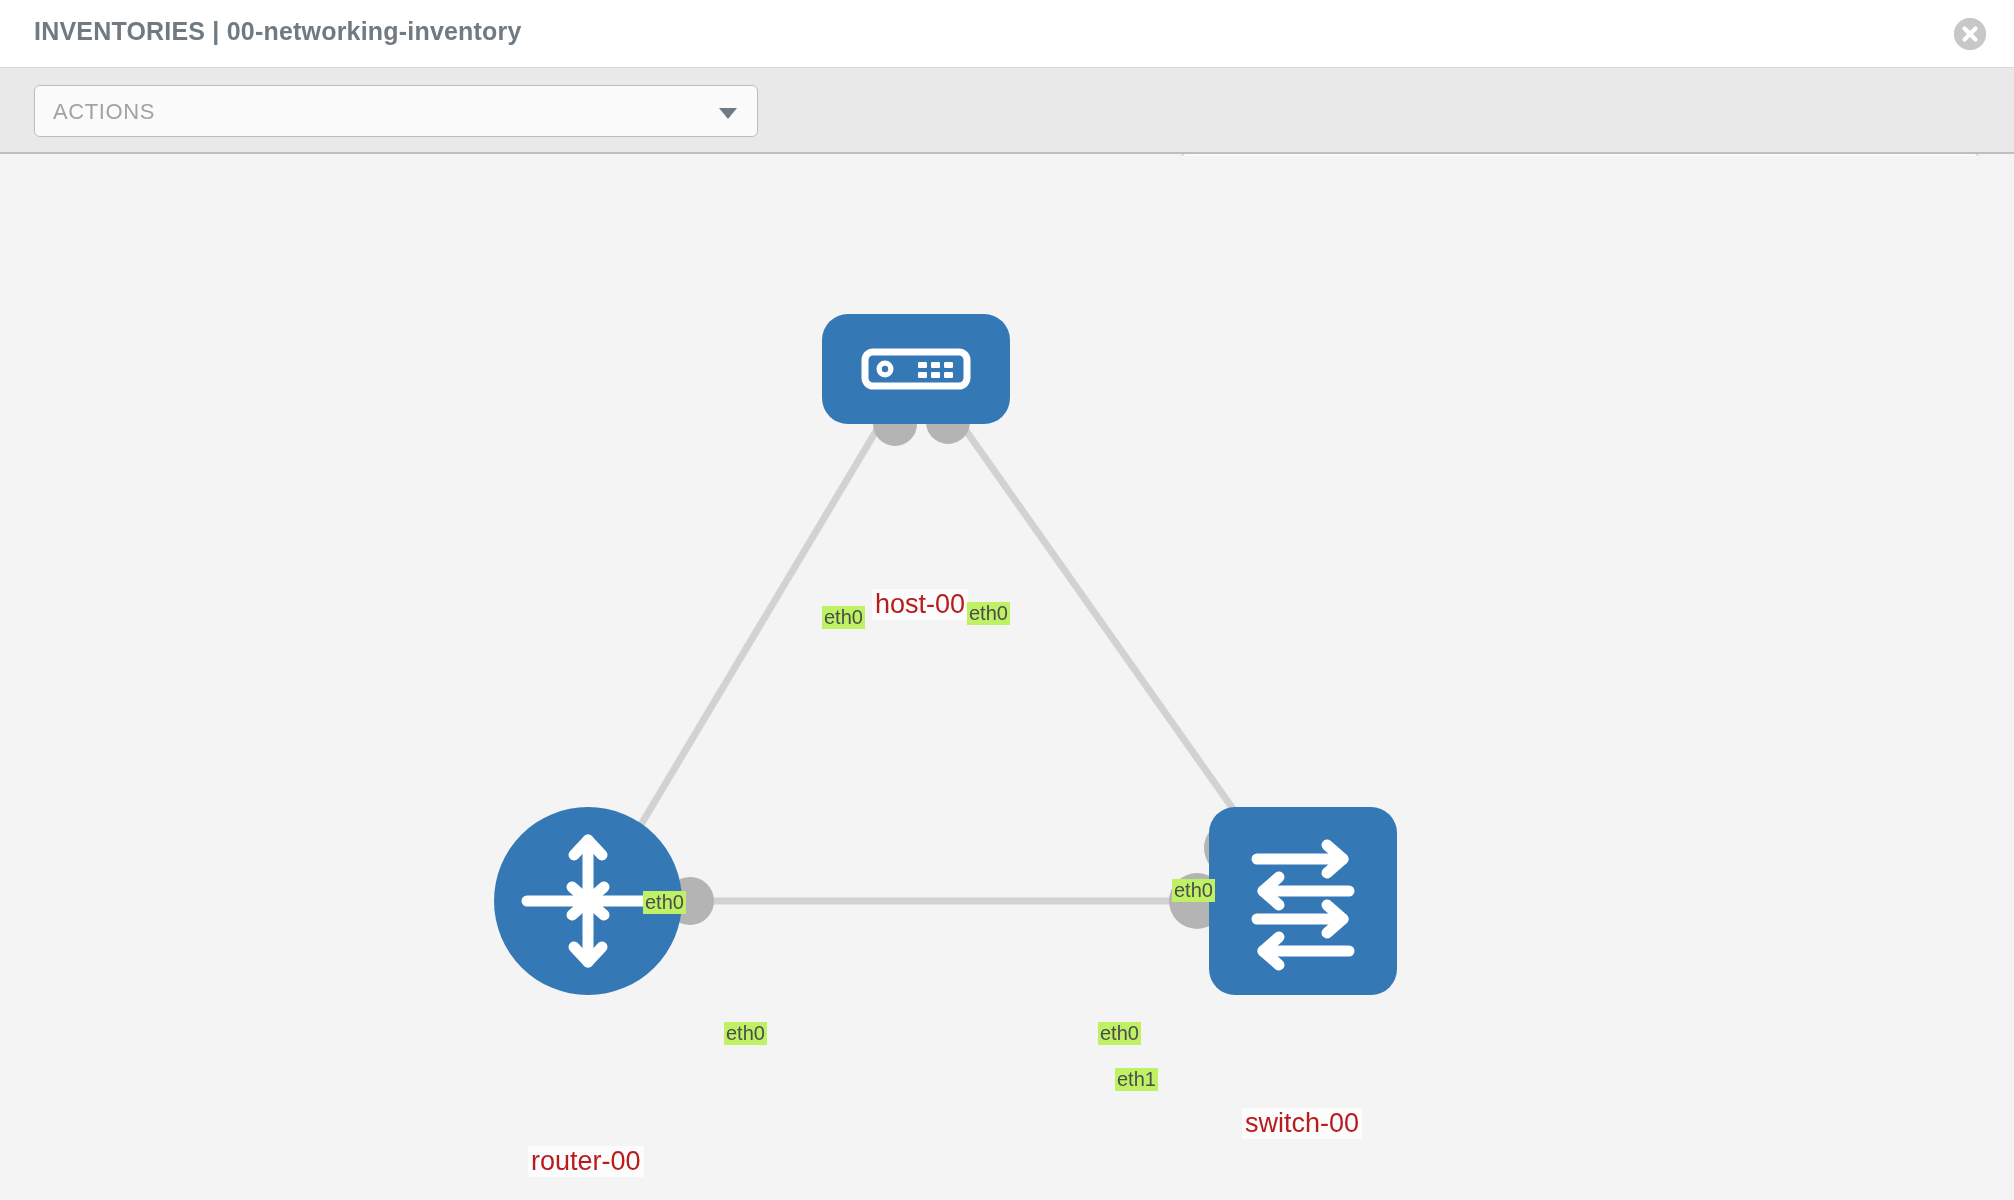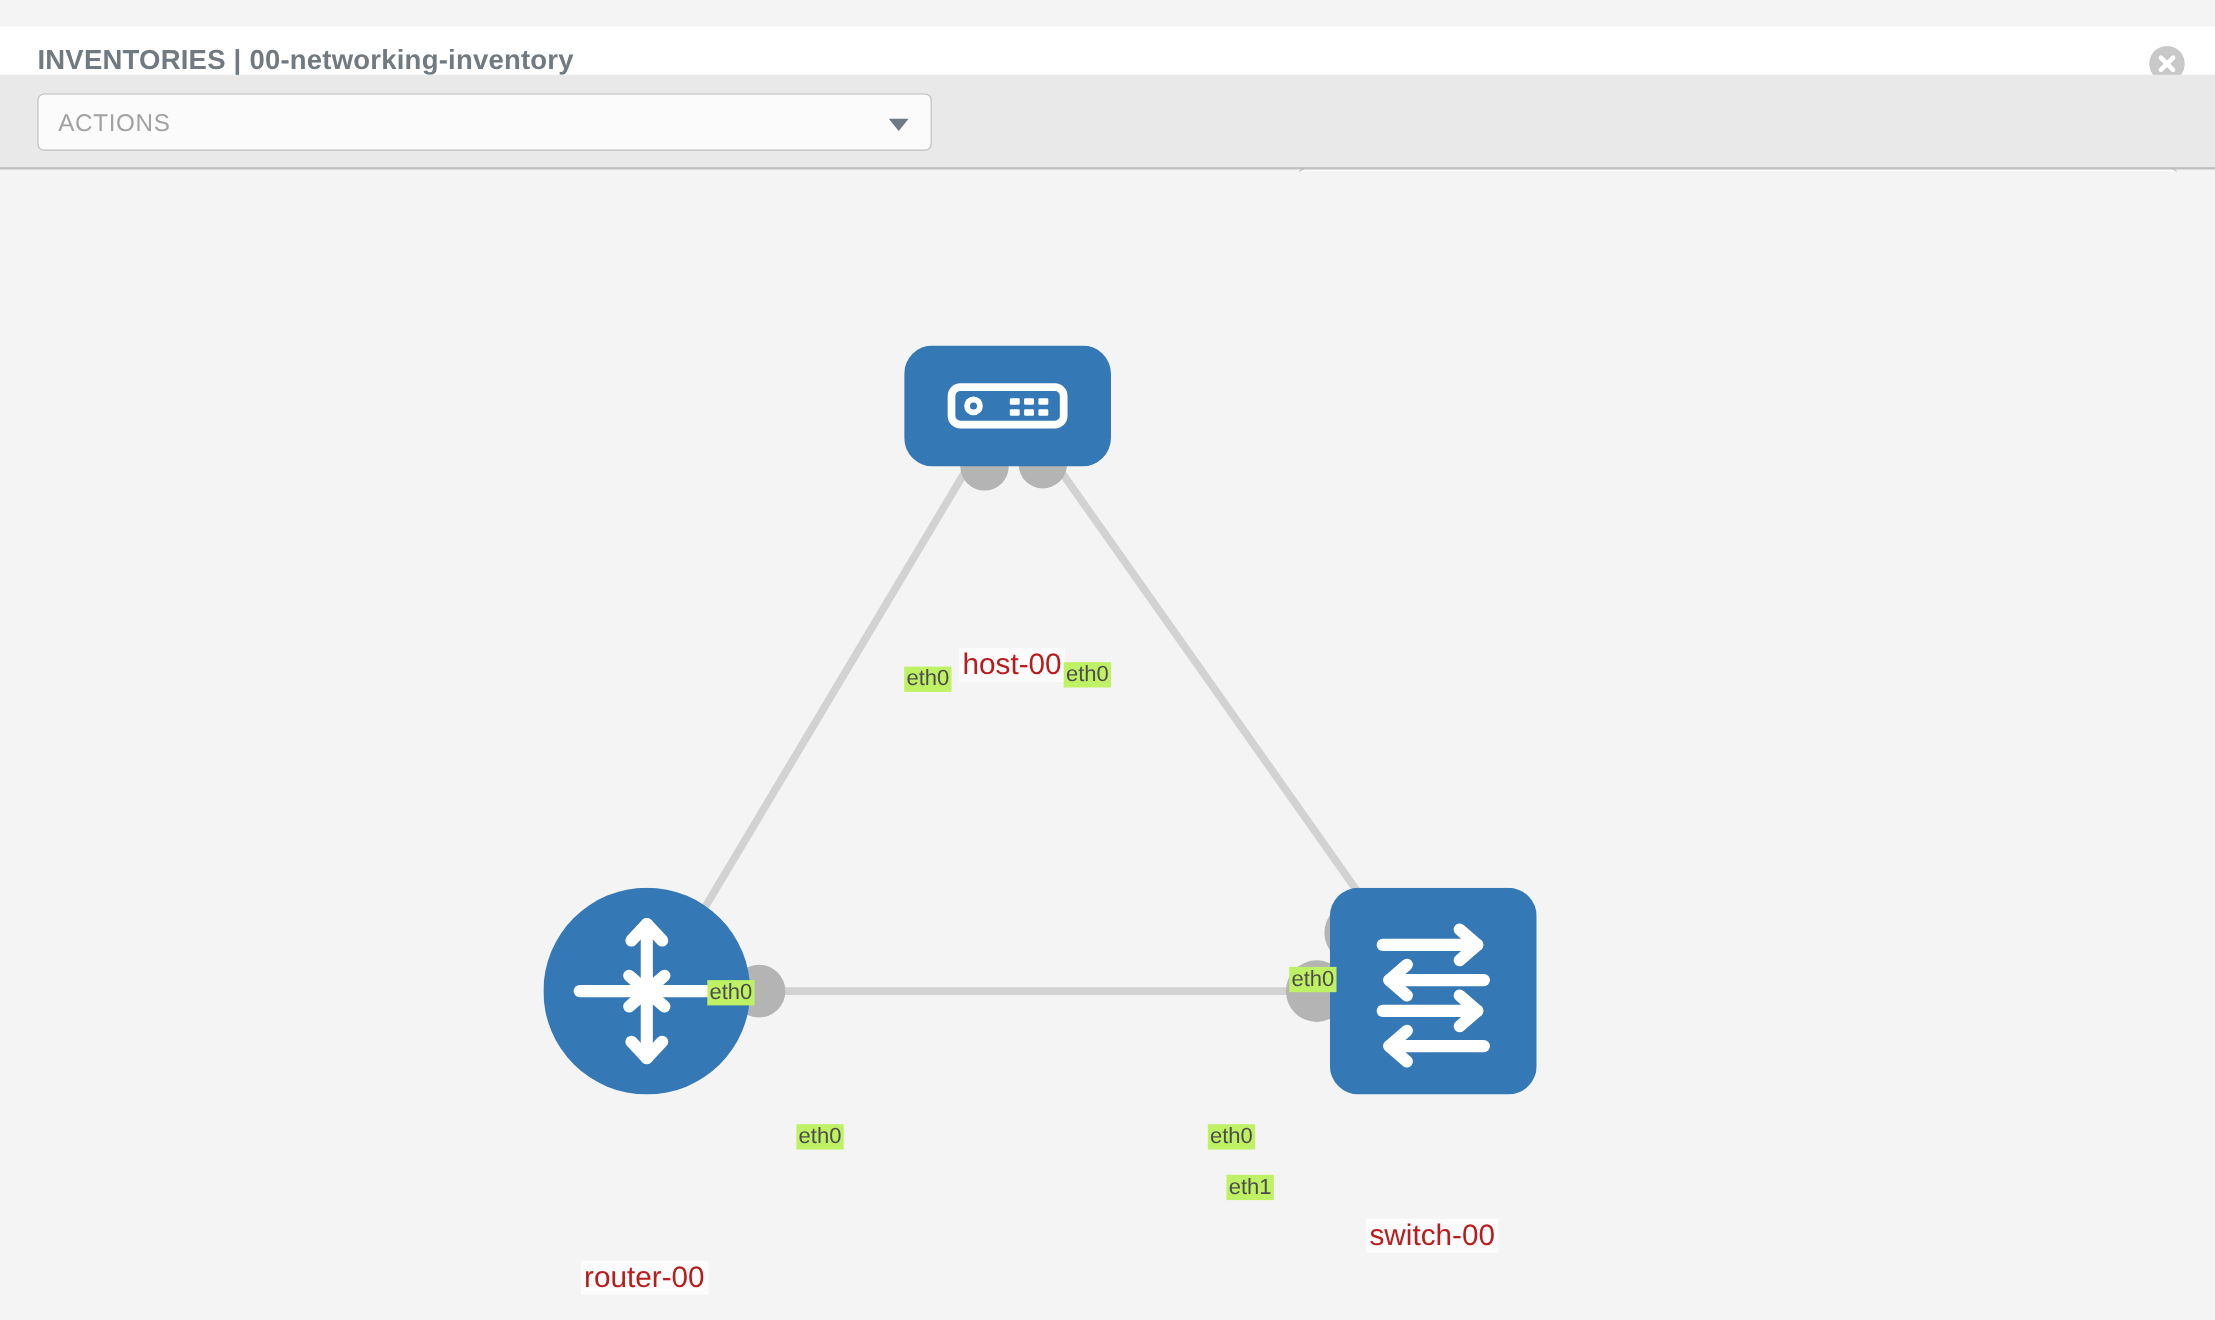--- a/index.html
+++ b/index.html
@@ -20,21 +20,20 @@
   }
 
   
   .header {
     position: absolute;
     left: 0; top: 0;
     width: 2014px;
     height: 68px;
     background: #ffffff;
     border-bottom: 1px solid #d7d7d7;
-    margin-top: 24px;
   }
   .header-title {
     position: absolute;
     left: 34px;
     top: 17px;
     font-size: 25px;
     font-weight: bold;
     color: #707a80;
     letter-spacing: 0.2px;
     white-space: nowrap;
@@ -57,21 +56,21 @@
     left: 0; top: 68px;
     width: 2014px;
     height: 86px;
     background: #e9e9e9;
     border-bottom: 2px solid #bfbfbf;
   }
   .actions-select {
     position: absolute;
     left: 34px;
     top: 17px;
-    width: 813px;
+    width: 724px;
     height: 52px;
     background: #fbfbfb;
     border: 1px solid #bdbdbd;
     border-radius: 6px;
     cursor: pointer;
   }
   .actions-label {
     position: absolute;
     left: 18px;
     top: 13px;

